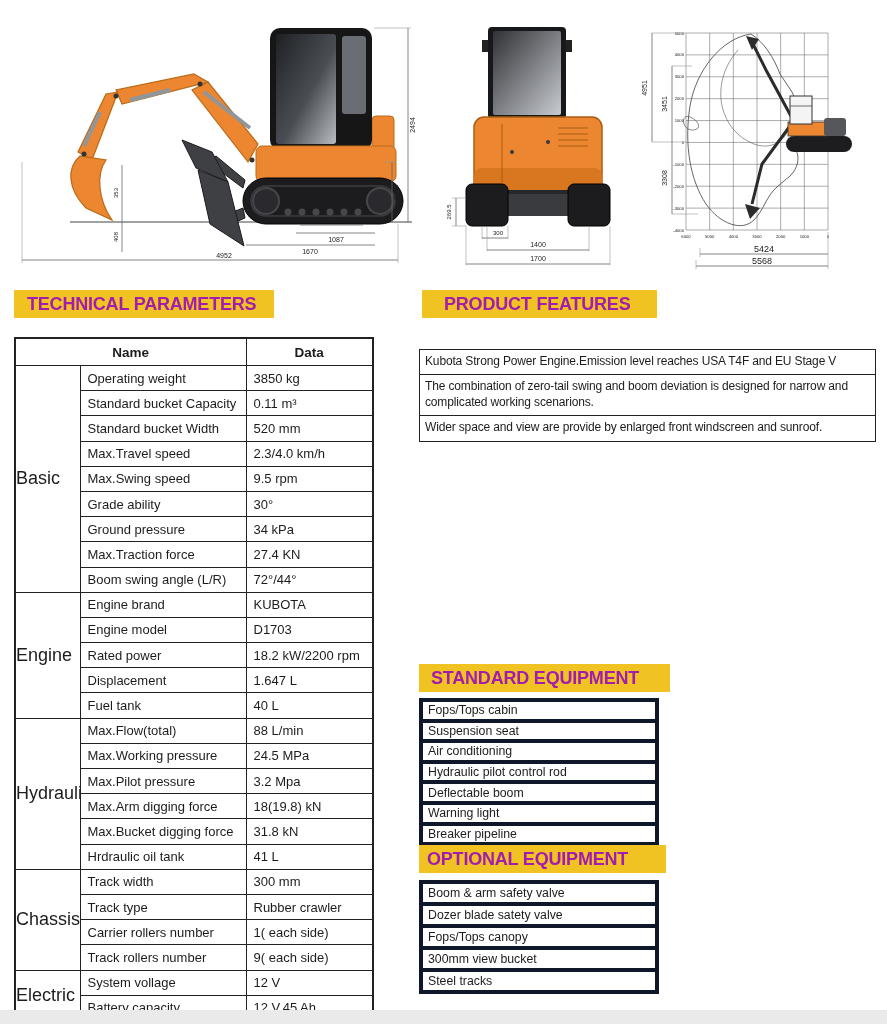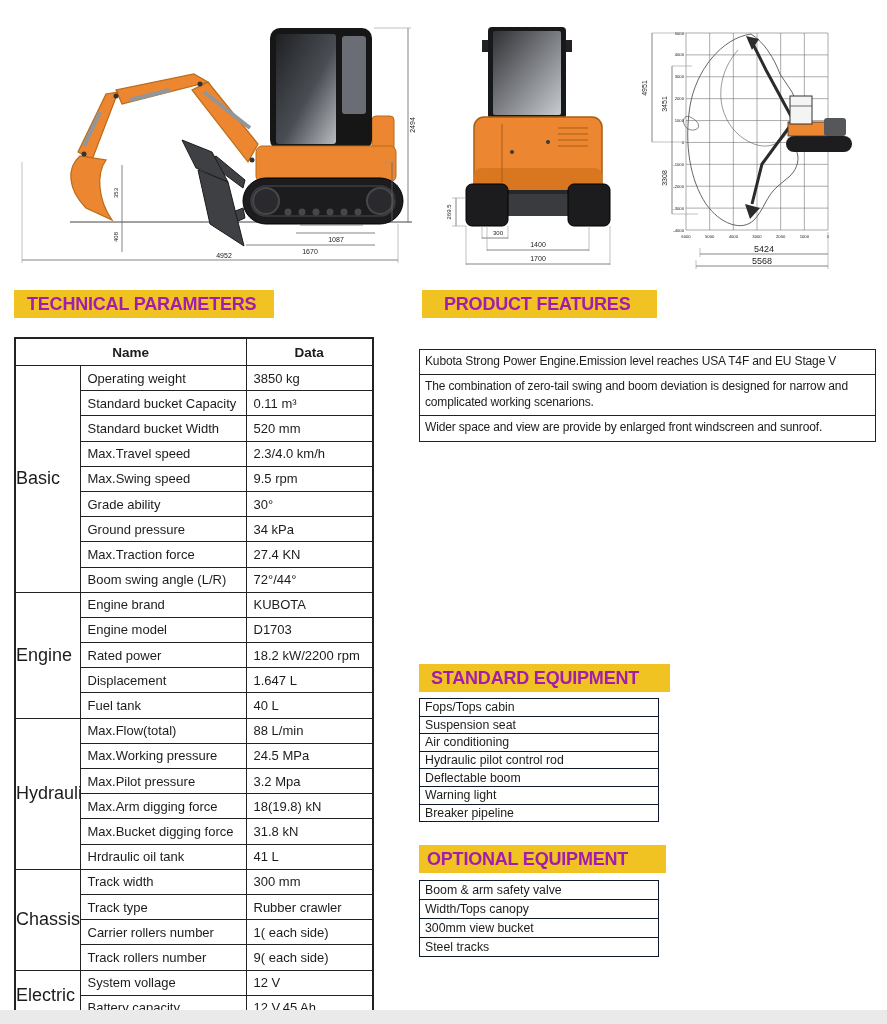--- a/index.html
+++ b/index.html
@@ -26,21 +26,21 @@
   
   .features-list{width:457px;}
   .feature-row{
     border:1.6px solid #222;margin-top:-1.6px;padding:4px 5px 5px 5px;
     font-size:12px;letter-spacing:-0.15px;line-height:1.32;background:#fff;
   }
   .feature-row:first-child{margin-top:16px;}
 
   
   .equip-table{border-collapse:collapse;table-layout:fixed;width:240px;border:1.5px solid #222;}
-  .equip-table td{border:1px solid #0f172a;font-size:12.3px;padding:0 0 0 5px;white-space:nowrap;overflow:hidden;}
+  .equip-table td{border:4px solid #0f172a;font-size:12.3px;padding:0 0 0 5px;white-space:nowrap;overflow:hidden;}
   .std-table td{height:16.6px;}
   .opt-table td{height:18.1px;margin-top:17px;}
 
   
   svg text{font-family:"Liberation Sans", sans-serif;fill:#222;}
   .dim{stroke:#666;stroke-width:0.8;fill:none;}
   .ext{stroke:#999;stroke-width:0.6;fill:none;}
 
   #footer-strip{left:0;top:1010px;width:887px;height:14px;background:#eaeaea;}
 </style>
@@ -431,21 +431,24 @@
 <div class="abs title-bar" style="left:419px;top:845px;width:239px;padding-left:8px;">
   <span>OPTIONAL EQUIPMENT</span>
 </div>
 
 <table class="abs equip-table opt-table" style="left:419px;top:880px;">
   <tbody>
       <tr>
         <td>Boom &amp; arm safety valve</td>
       </tr>
       <tr>
-        <td>Width/Tops  canopy</td>
+        <td>Dozer blade satety valve</td>
+      </tr>
+      <tr>
+        <td>Fops/Tops  canopy</td>
       </tr>
       <tr>
         <td>300mm view bucket</td>
       </tr>
       <tr>
         <td>Steel tracks</td>
       </tr>
     </tbody>
 </table>
 

